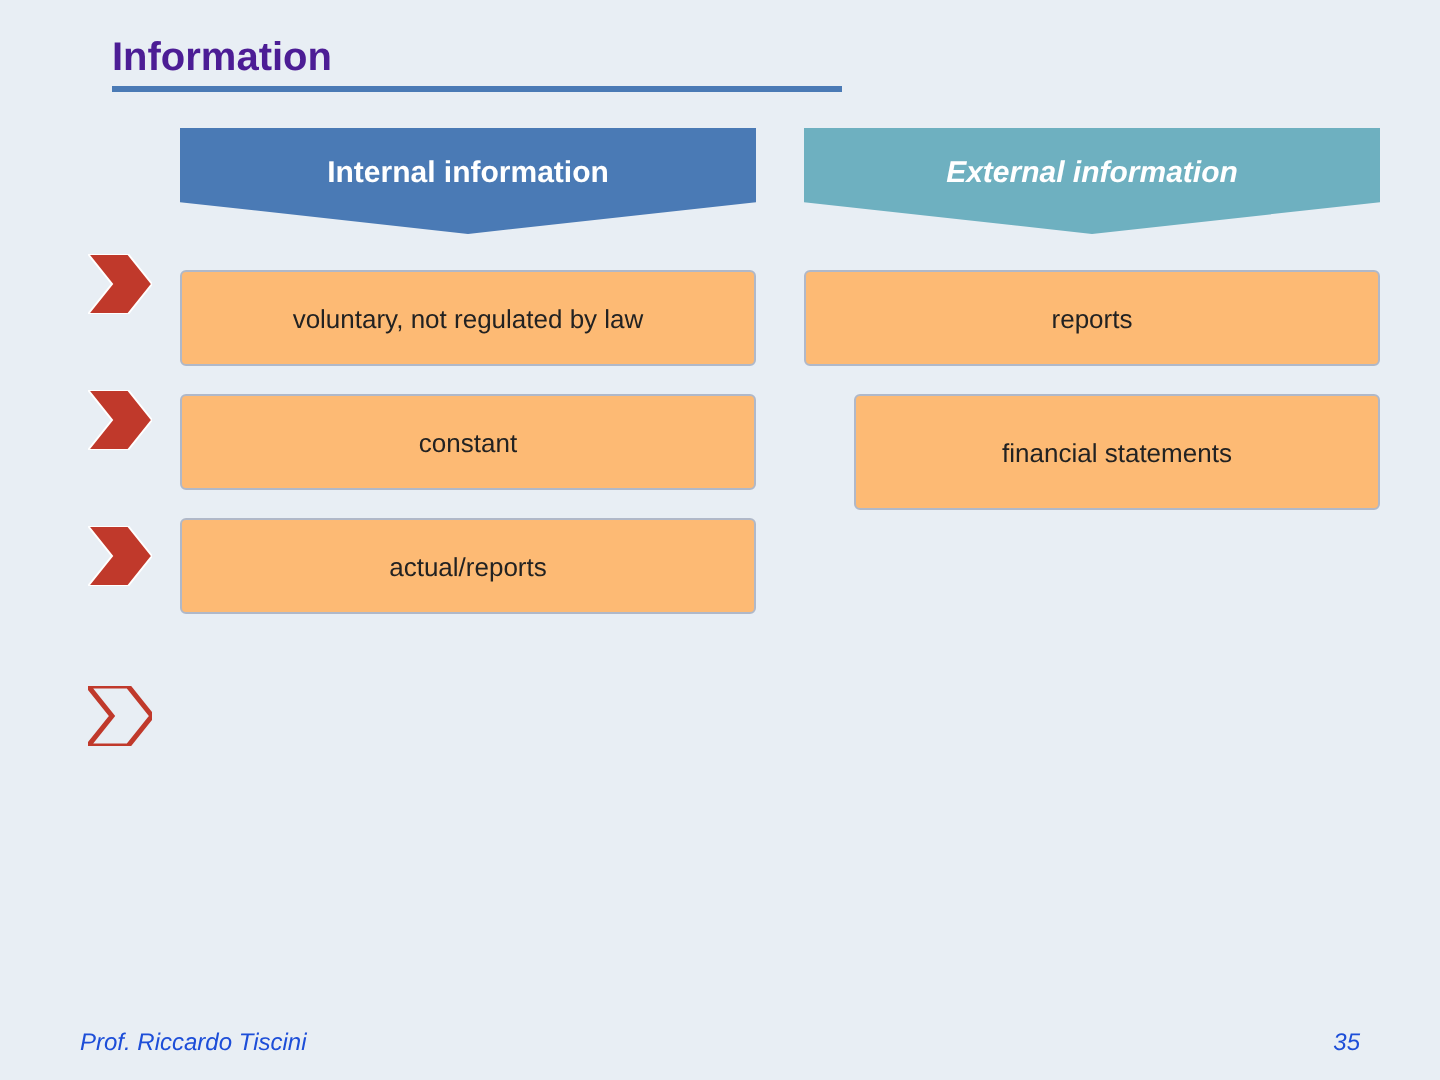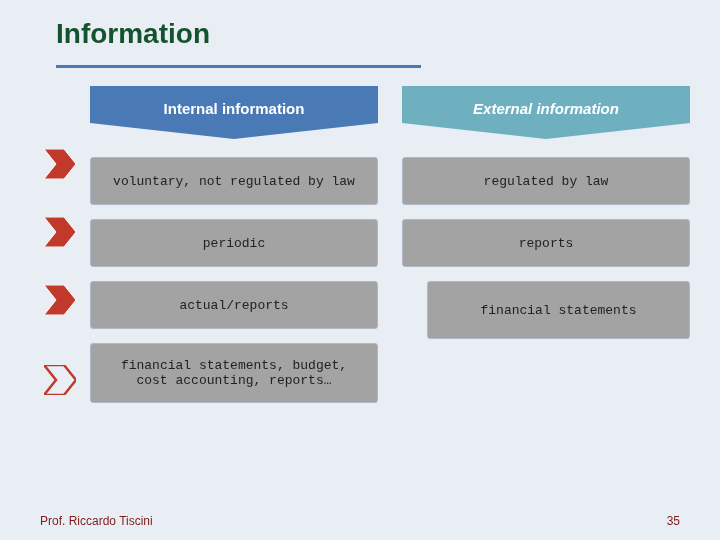--- a/index.html
+++ b/index.html
@@ -17,24 +17,24 @@
       height: 540px;
       background: #e8eef4;
       position: relative;
     }
 
     .title-area {
       padding: 18px 56px 0 56px;
     }
 
     .title {
-      font-size: 28px;
+      font-size: 20px;
       font-weight: bold;
-      color: #14532d;
-      margin-bottom: 15px;
+      color: #4c1d95;
+      margin-bottom: 2px;
     }
 
     .title-underline {
       height: 3px;
       background: linear-gradient(to right, #4a7ab5 60%, #e8eef4 60%);
       margin-bottom: 18px;
     }
 
     .content {
       display: flex;
@@ -98,44 +98,44 @@
       font-style: italic;
     }
 
     .col-body {
       display: flex;
       flex-direction: column;
       gap: 14px;
     }
 
     .info-box {
-      background: #a3a3a3;
+      background: #fdba74;
       border: 1.5px solid #b0b8c8;
       border-radius: 3px;
       padding: 14px 12px;
       text-align: center;
       font-size: 13px;
       color: #222;
       min-height: 48px;
       display: flex;
       align-items: center;
       justify-content: center;
-      font-family: Liberation Mono, monospace;
     }
 
     .footer {
       position: absolute;
       bottom: 12px;
       left: 0;
       right: 0;
       display: flex;
       justify-content: space-between;
       padding: 0 40px;
       font-size: 12px;
-      color: #7f1d1d;
+      color: #1d4ed8;
+      font-style: italic;
     }
   </style>
 </head>
 <body>
 
 <div class="page">
 
   <div class="title-area">
     <div class="title">Information</div>
     <div class="title-underline"></div>
@@ -169,30 +169,28 @@
         </svg>
       </div>
     </div>
 
     <div class="columns-area">
 
       <div class="col">
         <div class="col-header internal">Internal information</div>
         <div class="col-body">
           <div class="info-box">voluntary, not regulated by law</div>
-          <div class="info-box">periodic</div>
+          <div class="info-box">constant</div>
           <div class="info-box">actual/reports</div>
-          <div class="info-box" style="min-height:58px;">financial statements, budget, cost accounting, reports…</div>
         </div>
       </div>
 
       <div class="col">
         <div class="col-header external">External information</div>
         <div class="col-body">
-          <div class="info-box">regulated by law</div>
           <div class="info-box">reports</div>
           <div class="info-box" style="min-height:58px;margin-left:25px;">financial statements</div>
         </div>
       </div>
 
     </div>
   </div>
 
   <div class="footer">
     <span>Prof. Riccardo Tiscini</span>

